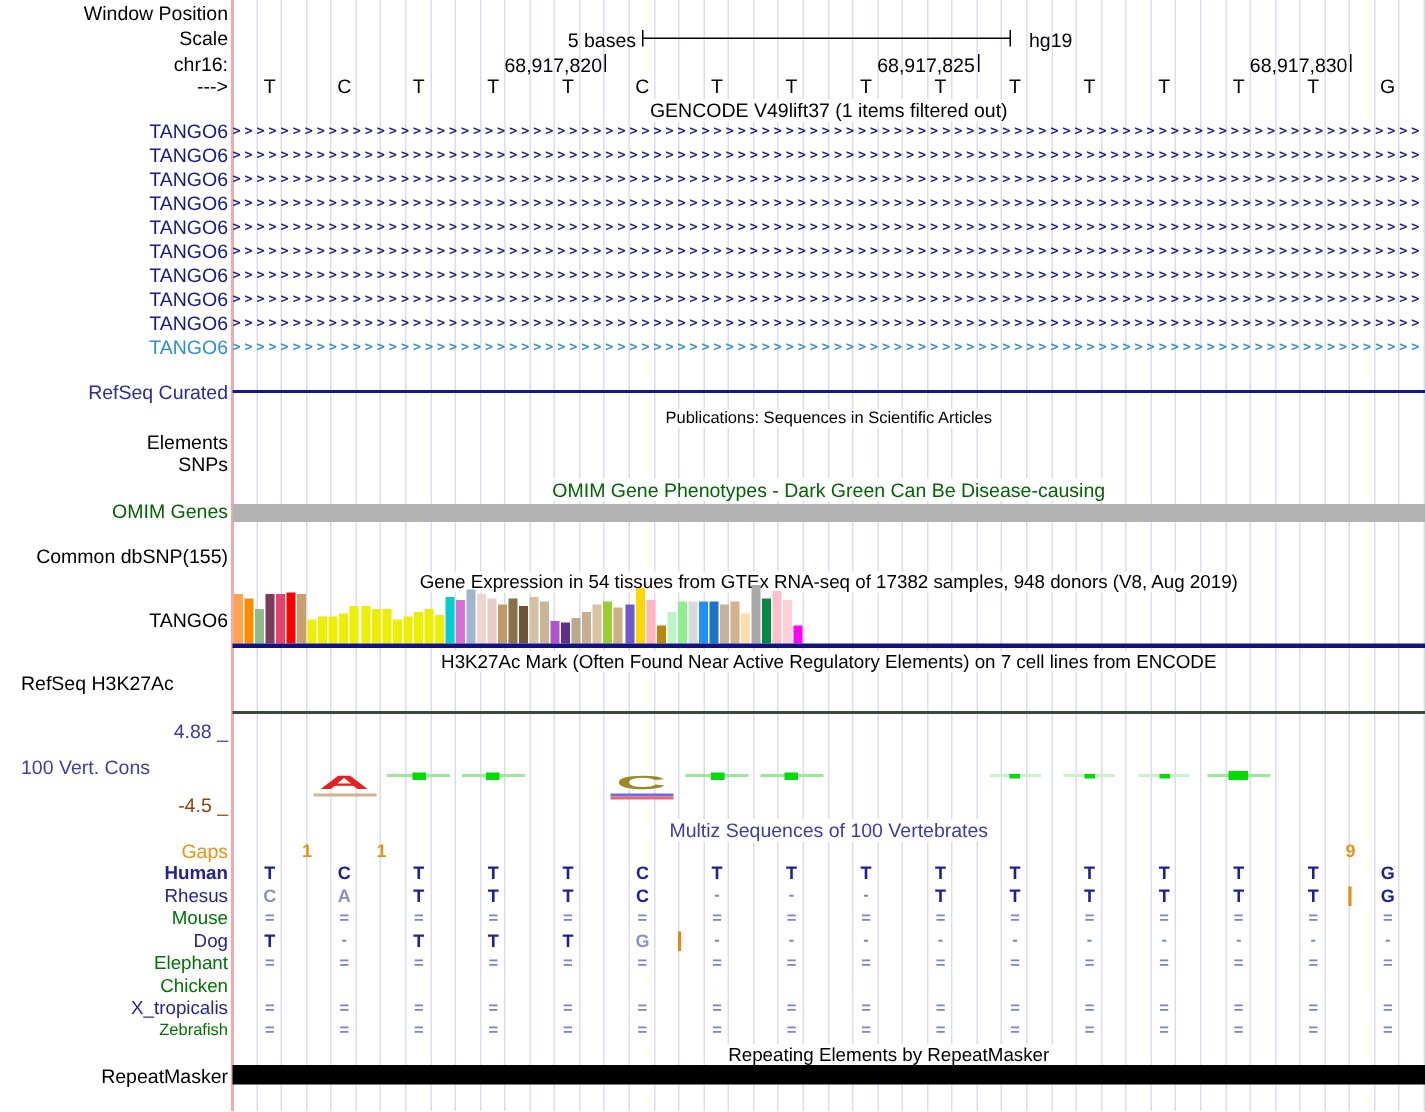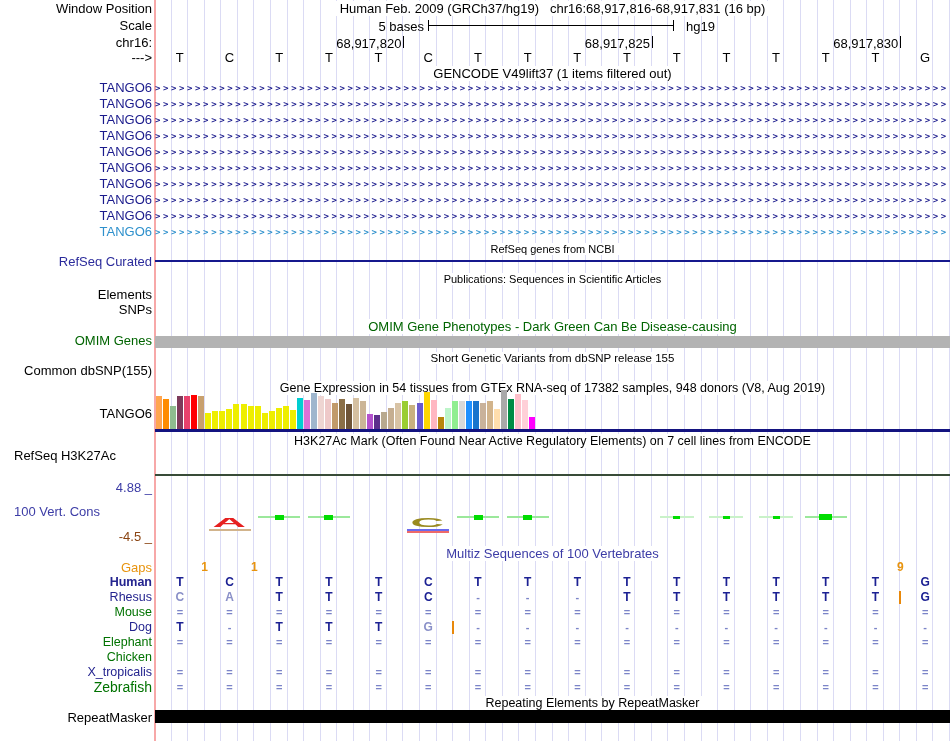--- a/index.html
+++ b/index.html
@@ -86,21 +86,20 @@
       <div class="gridline" style="left:866.19px;"></div>
       <div class="gridline" style="left:882.75px;"></div>
       <div class="gridline" style="left:899.31px;"></div>
       <div class="gridline" style="left:915.88px;"></div>
       <div class="gridline" style="left:932.44px;"></div>
       <div class="gridline" style="left:949.00px;"></div>
     </div>
   <div class="pinkline" style="left:154px;"></div>
 
   <div class="llabel" style="top:2px;">Window Position</div>
-  <div class="ctitle" style="top:2px;"><span>Human Feb. 2009 (GRCh37/hg19) &nbsp; chr16:68,917,816-68,917,831 (16 bp)</span></div>
 
   <div class="llabel" style="top:19px;">Scale</div>
   <div style="position:absolute;top:19px;left:280px;width:144px;text-align:right;font-size:13px;">5 bases</div>
   <div style="position:absolute;top:25px;left:428px;width:246px;height:1px;background:#000;"></div>
   <div class="tick" style="top:20px;left:428px;height:11px;"></div>
   <div class="tick" style="top:20px;left:673px;height:11px;"></div>
   <div style="position:absolute;top:19px;left:686px;font-size:13px;">hg19</div>
 
   <div class="llabel" style="top:36px;">chr16:</div>
   <div id="coord-row">
@@ -149,33 +148,31 @@
       <div class="llabel" style="top:177px;color:#1A1A8C;">TANGO6</div>
       <div class="arrowrow" style="top:178px;color:#1A1A8C;">&gt;&gt;&gt;&gt;&gt;&gt;&gt;&gt;&gt;&gt;&gt;&gt;&gt;&gt;&gt;&gt;&gt;&gt;&gt;&gt;&gt;&gt;&gt;&gt;&gt;&gt;&gt;&gt;&gt;&gt;&gt;&gt;&gt;&gt;&gt;&gt;&gt;&gt;&gt;&gt;&gt;&gt;&gt;&gt;&gt;&gt;&gt;&gt;&gt;&gt;&gt;&gt;&gt;&gt;&gt;&gt;&gt;&gt;&gt;&gt;&gt;&gt;&gt;&gt;&gt;&gt;&gt;&gt;&gt;&gt;&gt;&gt;&gt;&gt;&gt;&gt;&gt;&gt;&gt;&gt;&gt;&gt;&gt;&gt;&gt;&gt;&gt;&gt;&gt;&gt;&gt;&gt;&gt;&gt;&gt;&gt;&gt;&gt;&gt;&gt;&gt;&gt;&gt;&gt;&gt;&gt;&gt;&gt;&gt;&gt;</div>
       <div class="llabel" style="top:193px;color:#1A1A8C;">TANGO6</div>
       <div class="arrowrow" style="top:194px;color:#1A1A8C;">&gt;&gt;&gt;&gt;&gt;&gt;&gt;&gt;&gt;&gt;&gt;&gt;&gt;&gt;&gt;&gt;&gt;&gt;&gt;&gt;&gt;&gt;&gt;&gt;&gt;&gt;&gt;&gt;&gt;&gt;&gt;&gt;&gt;&gt;&gt;&gt;&gt;&gt;&gt;&gt;&gt;&gt;&gt;&gt;&gt;&gt;&gt;&gt;&gt;&gt;&gt;&gt;&gt;&gt;&gt;&gt;&gt;&gt;&gt;&gt;&gt;&gt;&gt;&gt;&gt;&gt;&gt;&gt;&gt;&gt;&gt;&gt;&gt;&gt;&gt;&gt;&gt;&gt;&gt;&gt;&gt;&gt;&gt;&gt;&gt;&gt;&gt;&gt;&gt;&gt;&gt;&gt;&gt;&gt;&gt;&gt;&gt;&gt;&gt;&gt;&gt;&gt;&gt;&gt;&gt;&gt;&gt;&gt;&gt;&gt;</div>
       <div class="llabel" style="top:209px;color:#1A1A8C;">TANGO6</div>
       <div class="arrowrow" style="top:210px;color:#1A1A8C;">&gt;&gt;&gt;&gt;&gt;&gt;&gt;&gt;&gt;&gt;&gt;&gt;&gt;&gt;&gt;&gt;&gt;&gt;&gt;&gt;&gt;&gt;&gt;&gt;&gt;&gt;&gt;&gt;&gt;&gt;&gt;&gt;&gt;&gt;&gt;&gt;&gt;&gt;&gt;&gt;&gt;&gt;&gt;&gt;&gt;&gt;&gt;&gt;&gt;&gt;&gt;&gt;&gt;&gt;&gt;&gt;&gt;&gt;&gt;&gt;&gt;&gt;&gt;&gt;&gt;&gt;&gt;&gt;&gt;&gt;&gt;&gt;&gt;&gt;&gt;&gt;&gt;&gt;&gt;&gt;&gt;&gt;&gt;&gt;&gt;&gt;&gt;&gt;&gt;&gt;&gt;&gt;&gt;&gt;&gt;&gt;&gt;&gt;&gt;&gt;&gt;&gt;&gt;&gt;&gt;&gt;&gt;&gt;&gt;&gt;</div>
       <div class="llabel" style="top:225px;color:#2E90CC;">TANGO6</div>
       <div class="arrowrow" style="top:226px;color:#2E90CC;">&gt;&gt;&gt;&gt;&gt;&gt;&gt;&gt;&gt;&gt;&gt;&gt;&gt;&gt;&gt;&gt;&gt;&gt;&gt;&gt;&gt;&gt;&gt;&gt;&gt;&gt;&gt;&gt;&gt;&gt;&gt;&gt;&gt;&gt;&gt;&gt;&gt;&gt;&gt;&gt;&gt;&gt;&gt;&gt;&gt;&gt;&gt;&gt;&gt;&gt;&gt;&gt;&gt;&gt;&gt;&gt;&gt;&gt;&gt;&gt;&gt;&gt;&gt;&gt;&gt;&gt;&gt;&gt;&gt;&gt;&gt;&gt;&gt;&gt;&gt;&gt;&gt;&gt;&gt;&gt;&gt;&gt;&gt;&gt;&gt;&gt;&gt;&gt;&gt;&gt;&gt;&gt;&gt;&gt;&gt;&gt;&gt;&gt;&gt;&gt;&gt;&gt;&gt;&gt;&gt;&gt;&gt;&gt;&gt;&gt;</div>
     </div>
 
-  <div class="ctitle small" style="top:243px;"><span>RefSeq genes from NCBI</span></div>
   <div class="llabel navy" style="top:255px;">RefSeq Curated</div>
   <div class="hline" id="refseq-line" style="top: 260px; height: 2px; background: rgb(21, 24, 141);"></div>
 
   <div class="ctitle small" style="top:273px;"><span>Publications: Sequences in Scientific Articles</span></div>
   <div class="llabel" style="top:288px;">Elements</div>
   <div class="llabel" style="top:303px;">SNPs</div>
 
   <div class="ctitle green" style="top:320px;"><span>OMIM Gene Phenotypes - Dark Green Can Be Disease-causing</span></div>
   <div class="llabel green" style="top:334px;">OMIM Genes</div>
   <div class="hline" id="omim-bar" style="top: 336px; height: 12px; background: rgb(179, 179, 179);"></div>
 
-  <div class="ctitle small" style="top:352px;font-size:11.5px;"><span>Short Genetic Variants from dbSNP release 155</span></div>
   <div class="llabel" style="top:364px;">Common dbSNP(155)</div>
 
   <div class="ctitle" style="top:382px;font-size:12.5px;"><span>Gene Expression in 54 tissues from GTEx RNA-seq of 17382 samples, 948 donors (V8, Aug 2019)</span></div>
   <div class="llabel" style="top:407px;">TANGO6</div>
   <div style="position:absolute;left:155px;top:390px;width:382px;height:39px;" id="gtex-bars">
       <div class="bar" style="left:1.0px;height:33px;background:#FFA54F;"></div>
       <div class="bar" style="left:8.0px;height:30px;background:#FF8C00;"></div>
       <div class="bar" style="left:15.1px;height:23px;background:#8FBC8F;"></div>
       <div class="bar" style="left:22.1px;height:33px;background:#7D3A5A;"></div>
       <div class="bar" style="left:29.2px;height:33px;background:#E8416C;"></div>
@@ -381,21 +378,21 @@
         <div class="mcell sym" style="left:347.81px;width:49.69px;">=</div>
         <div class="mcell sym" style="left:397.50px;width:49.69px;">=</div>
         <div class="mcell sym" style="left:447.19px;width:49.69px;">=</div>
         <div class="mcell sym" style="left:496.88px;width:49.69px;">=</div>
         <div class="mcell sym" style="left:546.56px;width:49.69px;">=</div>
         <div class="mcell sym" style="left:596.25px;width:49.69px;">=</div>
         <div class="mcell sym" style="left:645.94px;width:49.69px;">=</div>
         <div class="mcell sym" style="left:695.63px;width:49.69px;">=</div>
         <div class="mcell sym" style="left:745.31px;width:49.69px;">=</div>
       </div>
-      <div class="llabel" style="top:680px;color:#007200;font-size:14px;">Zebrafish</div>
+      <div class="llabel" style="top:680px;color:#007200;font-size:11px;">Zebrafish</div>
       <div class="cellrow" style="top:680px;">
         <div class="mcell sym" style="left:0.00px;width:49.69px;">=</div>
         <div class="mcell sym" style="left:49.69px;width:49.69px;">=</div>
         <div class="mcell sym" style="left:99.38px;width:49.69px;">=</div>
         <div class="mcell sym" style="left:149.06px;width:49.69px;">=</div>
         <div class="mcell sym" style="left:198.75px;width:49.69px;">=</div>
         <div class="mcell sym" style="left:248.44px;width:49.69px;">=</div>
         <div class="mcell sym" style="left:298.13px;width:49.69px;">=</div>
         <div class="mcell sym" style="left:347.81px;width:49.69px;">=</div>
         <div class="mcell sym" style="left:397.50px;width:49.69px;">=</div>

